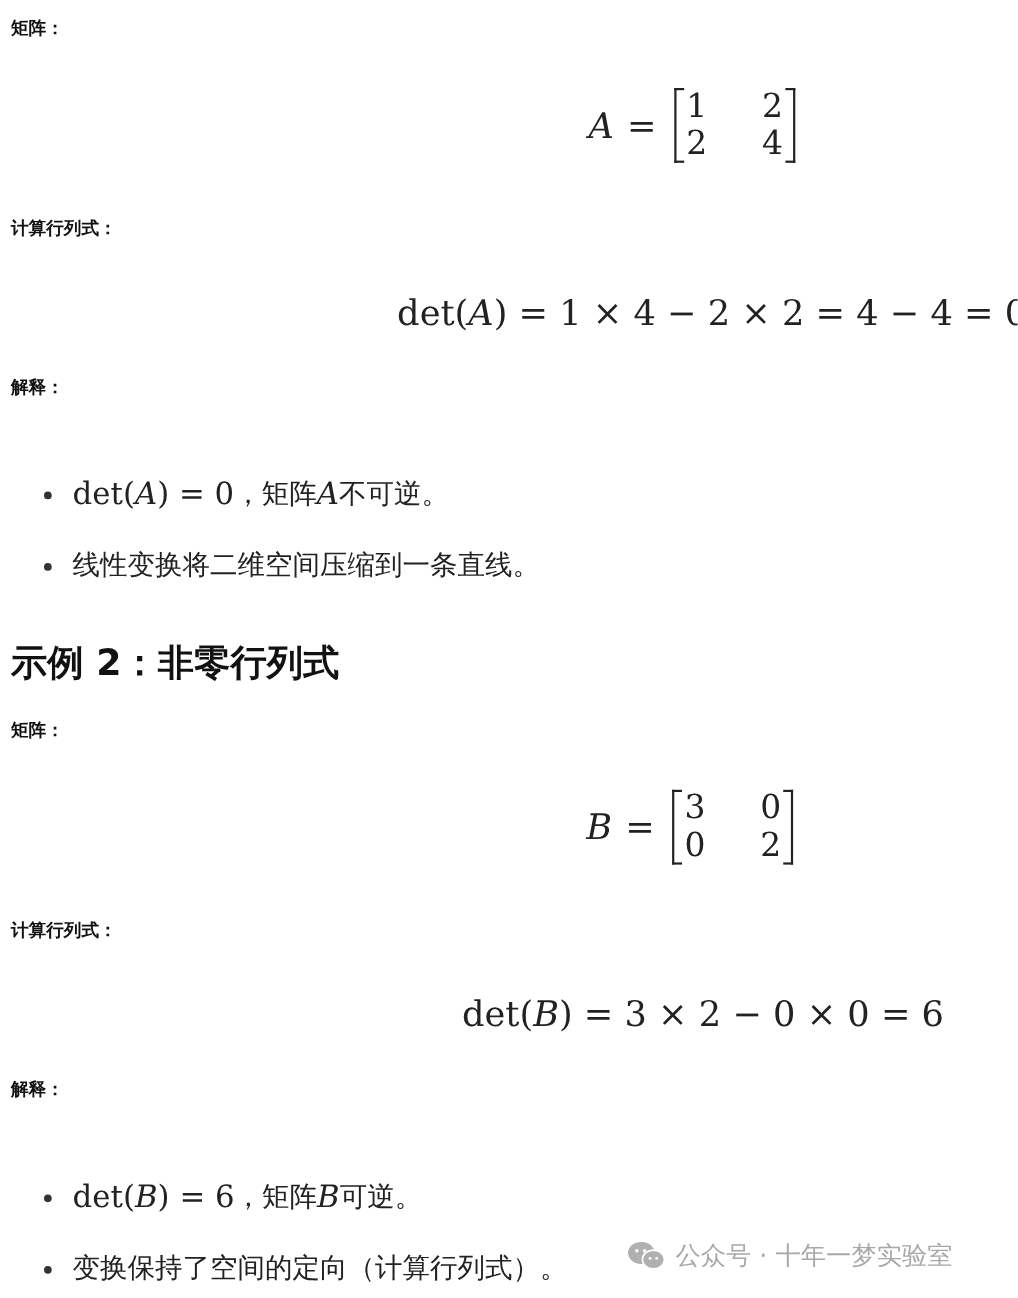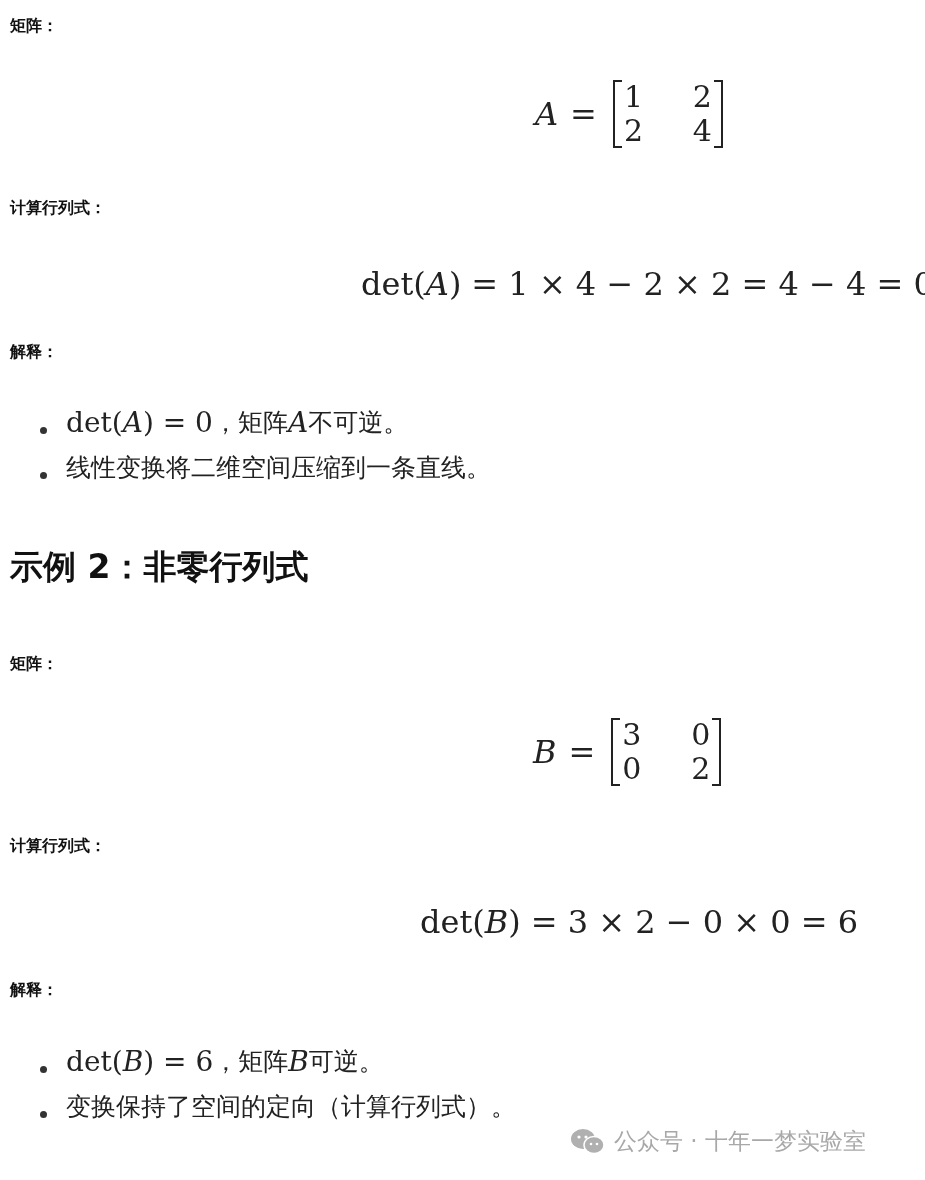--- a/index.html
+++ b/index.html
@@ -35,21 +35,21 @@
     display: grid; grid-template-columns: 40px 40px; column-gap: 12px; row-gap: 4px;
     padding: 2px 0; font-size: 30px;
   }
   .grid .cell { text-align: left; padding-left: 2px; }
   .grid .cell.c2 { text-align: right; padding-right: 2px; }
   ul.bullets {
     position: absolute; left: 40px; margin: 0; padding: 0; list-style: none;
   }
   ul.bullets li {
     position: relative; padding-left: 26px; font-size: 25px; color: #222; height: 45px;
-    display: flex; white-space: nowrap;
+    display: flex; align-items: center; white-space: nowrap; margin-top: 20px;
   }
   ul.bullets li::before {
     content: ""; position: absolute; left: 0; top: 50%; width: 7px; height: 7px;
     background: #333; border-radius: 50%; transform: translateY(-30%);
   }
   .inline-math { font-family: "DejaVu Serif", "Liberation Serif", serif; font-size: 28px; }
   .watermark {
     position: absolute; left: 570px; top: 1126px; display: flex; align-items: center;
     color: #a8a8a8; font-size: 23px; white-space: nowrap;
   }
@@ -92,21 +92,21 @@
     <span class="inline-math">det(</span>
       <span class="inline-math" style="font-style:italic;">A</span>
       <span class="inline-math">) = 0</span>
       <span>，矩阵 </span>
       <span class="inline-math" style="font-style:italic;">A</span>
       <span> 不可逆。</span>
   </li>
   <li>线性变换将二维空间压缩到一条直线。</li>
 </ul>
 
-<div class="section-title" style="top:550px;">示例 2：非零行列式</div>
+<div class="section-title" style="top:586px;">示例 2：非零行列式</div>
 
 <div class="label" style="top:656px;">矩阵：</div>
 
 <div class="display math" style="left:533px; top:718px;">
   <span class="var">B</span>
   <span class="op">=</span>
   <span class="matrix">
     <span class="bracket left"></span>
     <span class="grid">
       <span class="cell">3</span>

